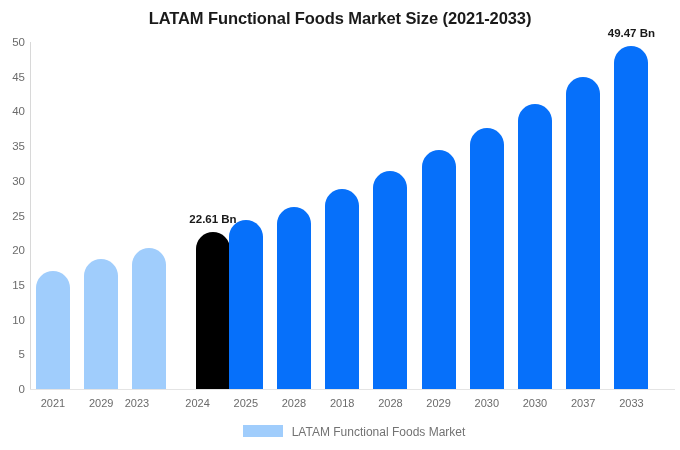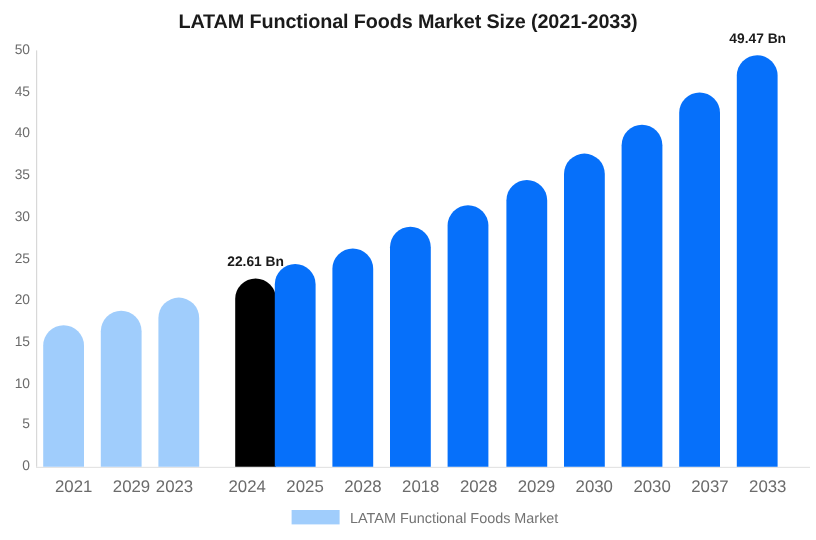--- a/index.html
+++ b/index.html
@@ -89,22 +89,22 @@
     transform: translateX(-50%);
     font-size: 11.5px;
     font-weight: bold;
     color: #1a1a1a;
     white-space: nowrap;
   }
   .xtick {
     position: absolute;
     top: 397px;
     width: 48px;
-    text-align: right;
-    font-size: 14px;
+    text-align: center;
+    font-size: 11px;
     color: #6b6b6b;
   }
   #legend {
     position: absolute;
     left: 0;
     top: 425px;
     width: 680px;
     display: flex;
     justify-content: center;
     gap: 9px;

